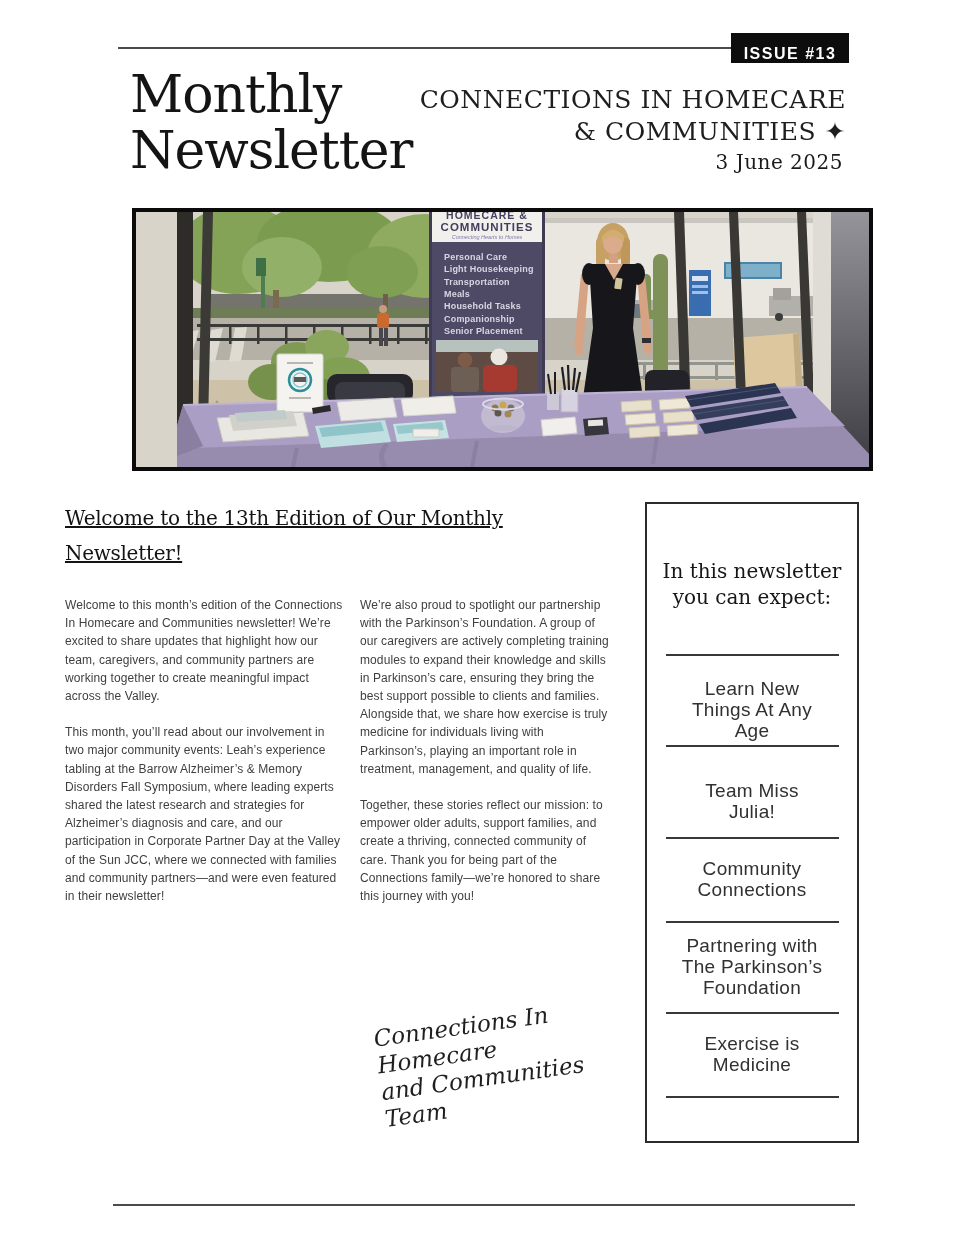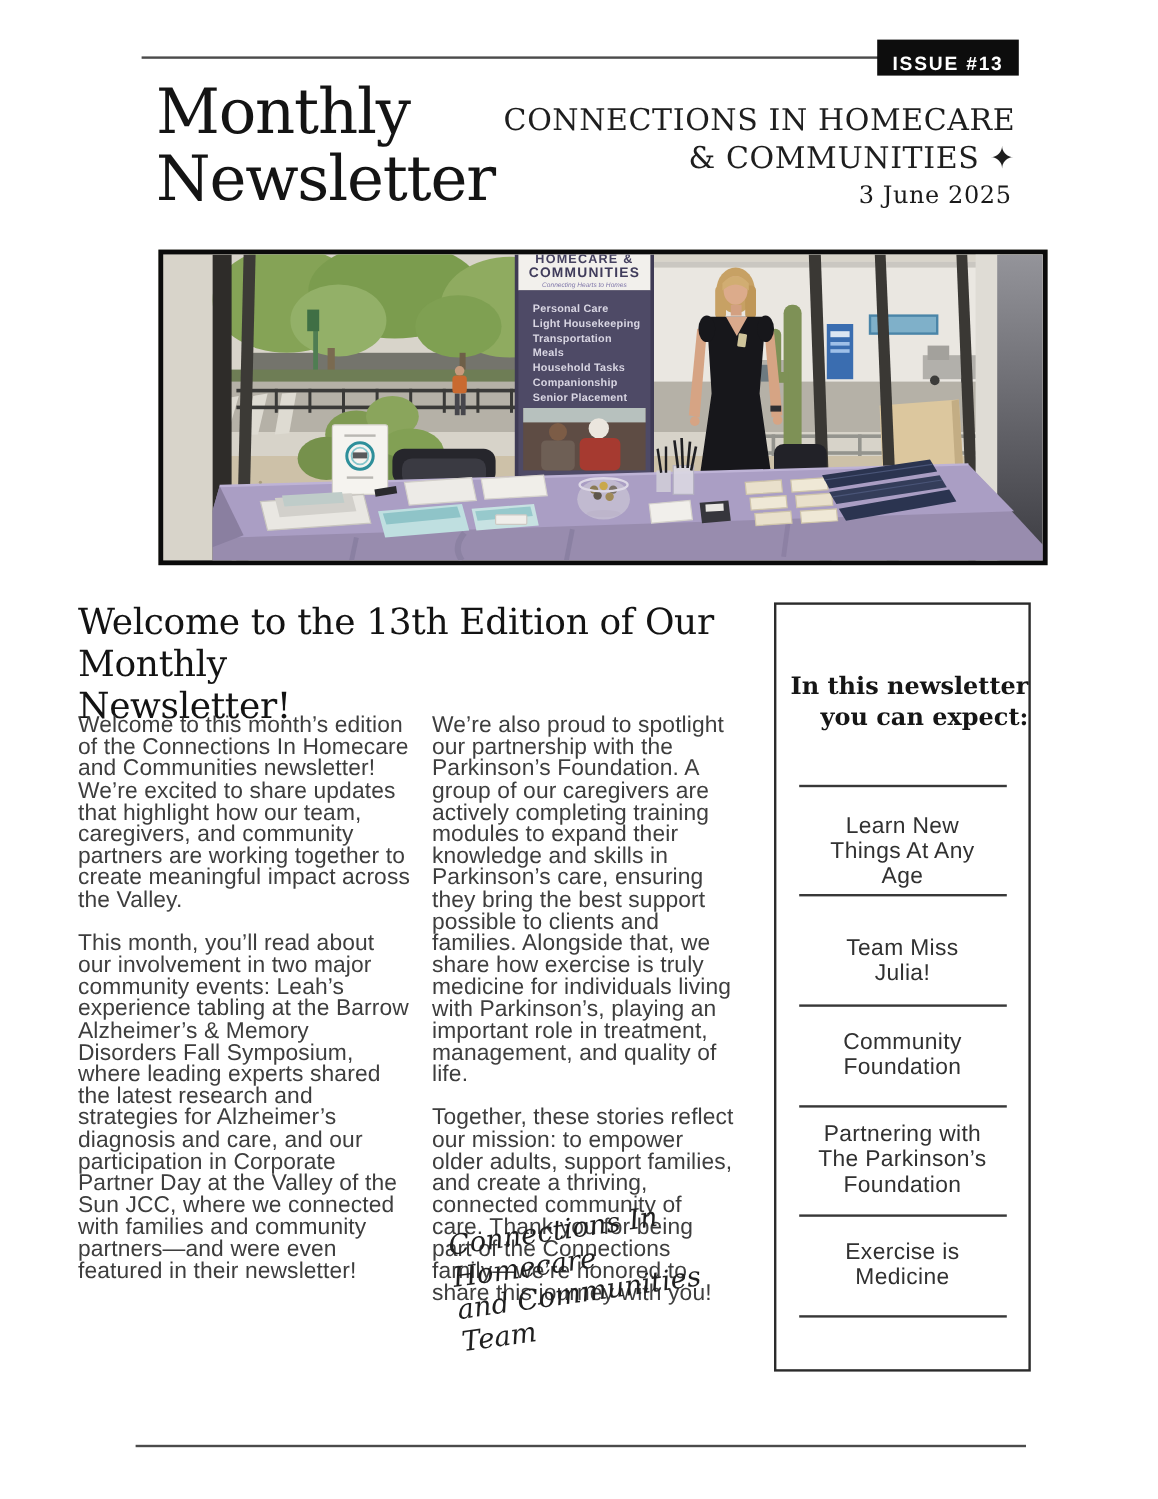--- a/index.html
+++ b/index.html
@@ -17,33 +17,33 @@
   .brand{right:119px;top:84px;text-align:right;font-family:"DejaVu Serif",serif;font-size:25px;
          line-height:32px;color:#1e1e1e;letter-spacing:0.5px;}
   .date{right:122px;top:150px;font-family:"DejaVu Serif",serif;font-size:20px;color:#1a1a1a;letter-spacing:0.5px;}
 
   
   .photo{left:132px;top:208px;width:692px;height:255px;border:4px solid #0b0b0b;background:#d8d4ca;padding-left:41px;}
   .photo svg{display:block;width:100%;height:100%;}
   .photo text{font-family:"Liberation Sans",sans-serif;}
 
   
-  .article-heading{left:65px;top:501px;width:575px;font-family:"DejaVu Serif",serif;font-size:30px;
-                   line-height:35px;color:#131313;letter-spacing:-0.3px;}
-  .col{top:596px;font-size:19px;line-height:18.2px;color:#3e3e3e;letter-spacing:0.1px;}
+  .article-heading{left:65px;top:501px;width:575px;font-family:"DejaVu Serif",serif;font-size:20px;
+                   line-height:35px;color:#131313;letter-spacing:-0.3px;text-decoration:underline;}
+  .col{top:596px;font-size:12px;line-height:18.2px;color:#3e3e3e;letter-spacing:0.1px;}
   .col p{margin:0 0 18px 0;}
   .col1{left:65px;width:278px;}
   .col2{left:360px;width:253px;}
   .signature{left:372px;top:1026px;width:230px;transform:rotate(-8deg);transform-origin:left top;
              font-family:"DejaVu Serif",serif;font-style:italic;font-size:23px;line-height:27px;color:#1f1f1f;}
 
   
   .sidebar{left:645px;top:502px;width:214px;height:641px;border:2px solid #2b2b2b;background:#ffffff;box-sizing:border-box;}
-  .sb-heading{position:absolute;top:54px;left:0;right:0;text-align:right;
-              font-family:"DejaVu Serif",serif;font-weight:bold;font-size:20px;line-height:26px;color:#161616;}
+  .sb-heading{position:absolute;top:54px;left:0;right:0;text-align:center;
+              font-family:"DejaVu Serif",serif;font-weight:normal;font-size:20px;line-height:26px;color:#161616;}
   .sb-divider{position:absolute;left:19px;width:173px;height:2px;background:#383838;}
   .sb-item{position:absolute;left:0;right:0;margin:0 auto;max-width:142px;text-align:center;
            font-size:19px;line-height:21px;color:#313131;letter-spacing:0.3px;}
 
   .footer-rule{left:113px;top:1204px;width:742px;height:2px;background:#4b4b4b;}
 </style>
 </head>
 <body>
 
 <div class="page">
@@ -317,21 +317,21 @@
   <div class="abs sidebar">
     <div class="sb-heading">
       <div>In this newsletter</div>
       <div>you can expect:</div>
     </div>
     <div class="sb-divider" style="top:150px"></div>
     <div class="sb-item" style="top:174px">Learn New Things At Any Age</div>
     <div class="sb-divider" style="top:241px"></div>
     <div class="sb-item" style="top:276px">Team Miss Julia!</div>
     <div class="sb-divider" style="top:333px"></div>
-    <div class="sb-item" style="top:354px">Community Foundation</div>
+    <div class="sb-item" style="top:354px">Community Connections</div>
     <div class="sb-divider" style="top:417px"></div>
     <div class="sb-item" style="top:431px">Partnering with The Parkinson’s Foundation</div>
     <div class="sb-divider" style="top:508px"></div>
     <div class="sb-item" style="top:529px">Exercise is Medicine</div>
     <div class="sb-divider" style="top:592px"></div>
   </div>
 
   <div class="abs footer-rule"></div>
 
 </div>

